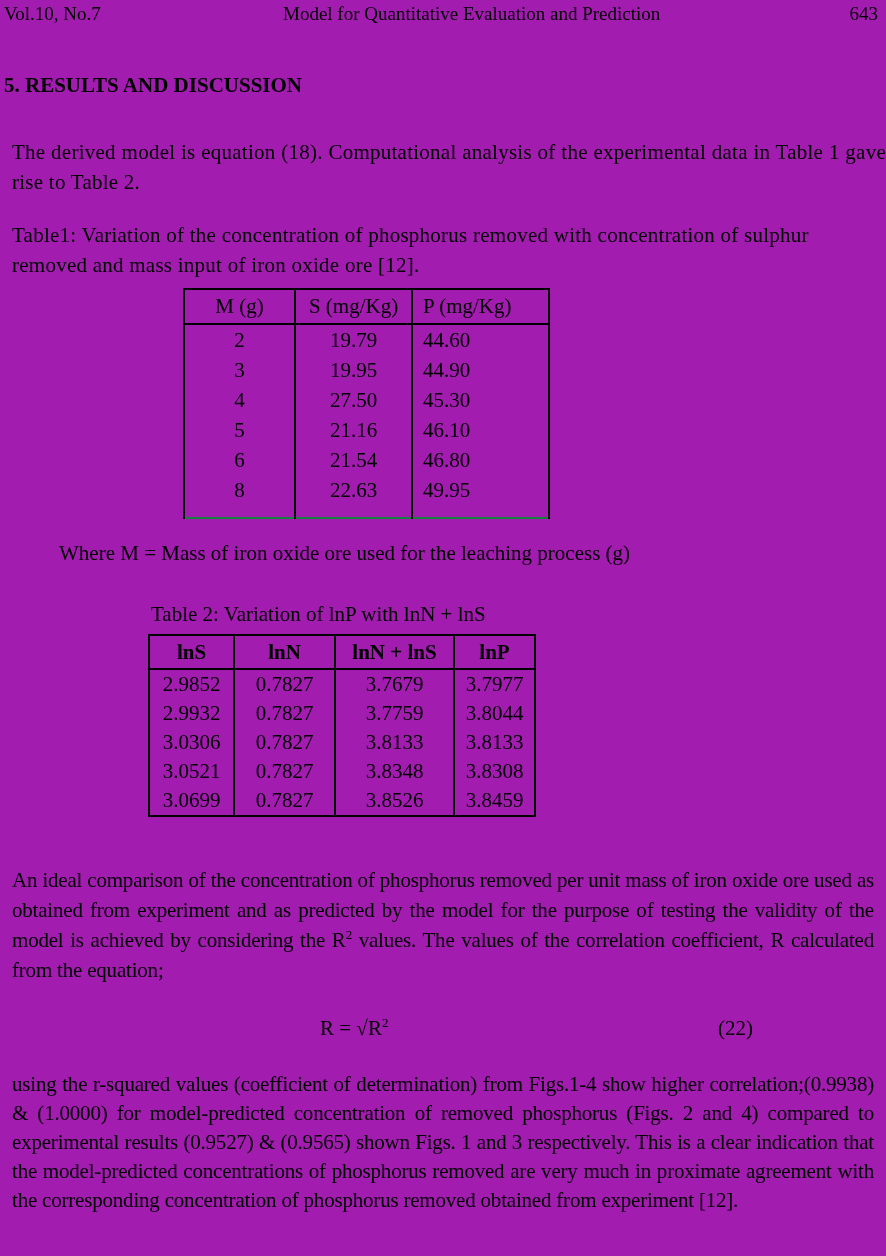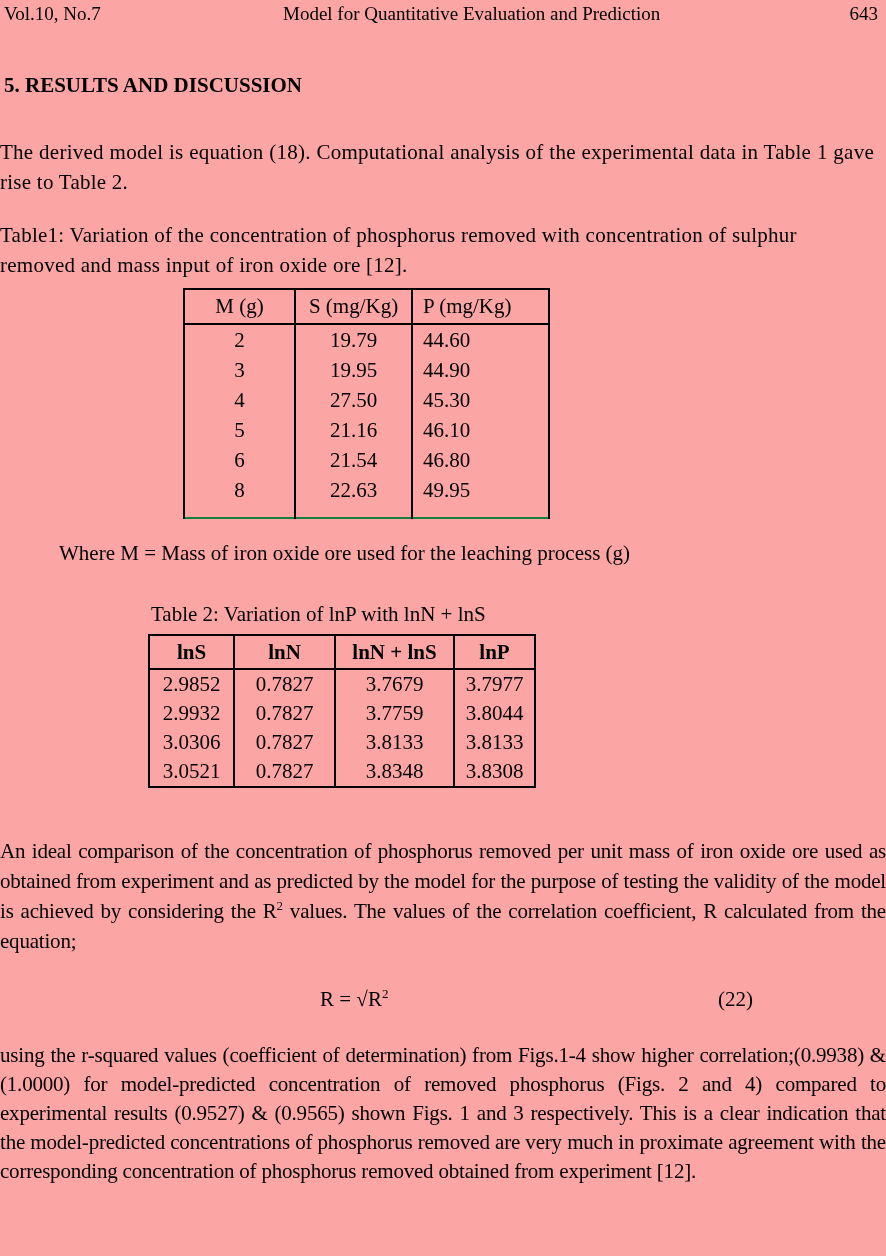--- a/index.html
+++ b/index.html
@@ -1,20 +1,20 @@
 <!DOCTYPE html>
 <html><head>
 <meta charset="utf-8">
 <style>
   html, body { margin: 0; padding: 0; background: #ffffff; }
   .page {
     position: relative;
     width: 886px;
     height: 1256px;
-    background: #fca5a5;
+    background: #a21caf;
     color: #000000;
     font-family: "Liberation Serif", "DejaVu Serif", serif;
     overflow: hidden;
     box-sizing: border-box;
   }
   
   .pgheader {
     position: relative;
     height: 26px;
     padding-top: 2px;
@@ -25,21 +25,21 @@
   .pgheader .ph-center { position: absolute; left: 283px; top: 2px; }
   .pgheader .ph-right  { position: absolute; right: 8px; top: 2px; }
 
   .section-heading {
     margin: 42px 4px 0 4px;
     font-size: 21px;
     font-weight: bold;
     line-height: 30px;
   }
   .para {
-    margin: 0 0;
+    margin: 0 12px;
     font-size: 21px;
     line-height: 30px;
   }
   .p-intro {
     margin-top: 37px;
     width: 874px;
     text-align: justify;
     letter-spacing: 0.25px;
   }
   .t1-caption {
@@ -230,20 +230,26 @@
         <td>0.7827</td>
         <td>3.8133</td>
         <td>3.8133</td>
       </tr>
       <tr>
         <td>3.0521</td>
         <td>0.7827</td>
         <td>3.8348</td>
         <td>3.8308</td>
       </tr>
+      <tr>
+        <td>3.0699</td>
+        <td>0.7827</td>
+        <td>3.8526</td>
+        <td>3.8459</td>
+      </tr>
     </tbody>
   </table>
 
   <p class="para p-comparison"><span>An ideal comparison of the concentration of phosphorus removed per unit mass of iron oxide ore used as obtained from experiment and as predicted by the model for the purpose of testing the validity of the model is achieved by considering the R</span><sup class="s">2</sup><span> values. The values of the correlation coefficient, R calculated from the equation;</span></p>
 
   <div class="equation-row">
     <span class="eq-body"><span>R = √R</span><sup class="s">2</sup></span>
     <span class="eq-num">(22)</span>
   </div>
 

